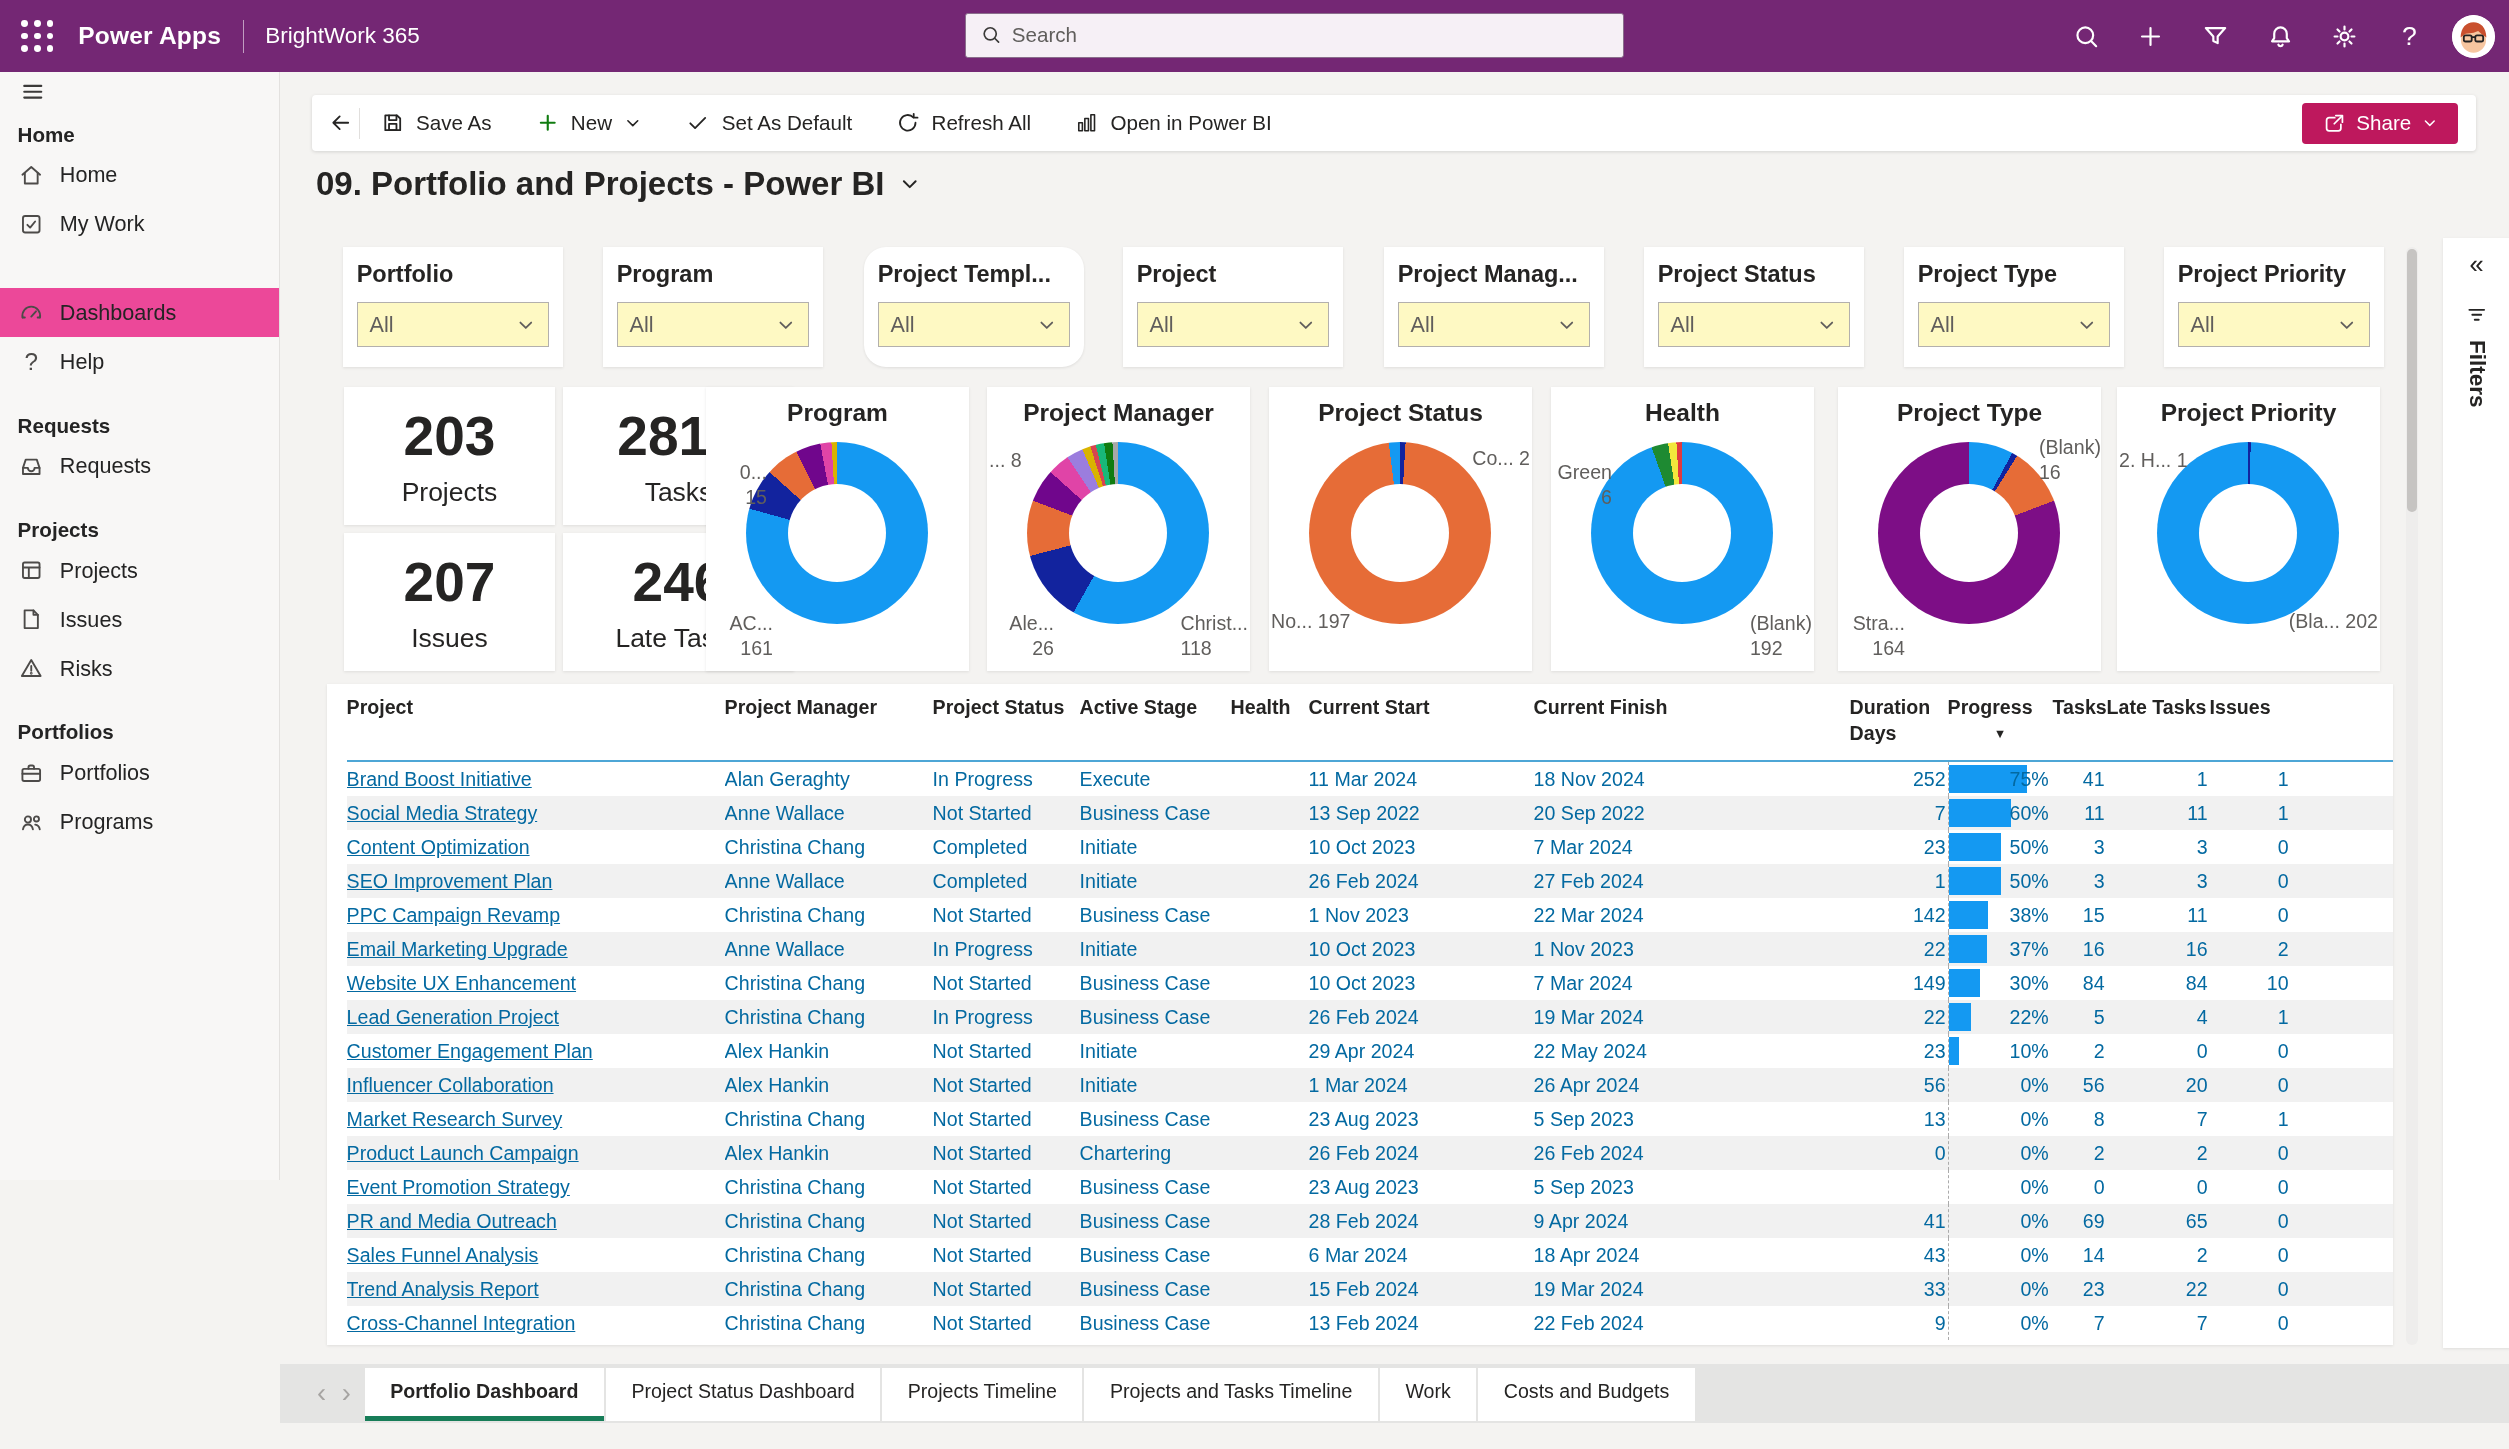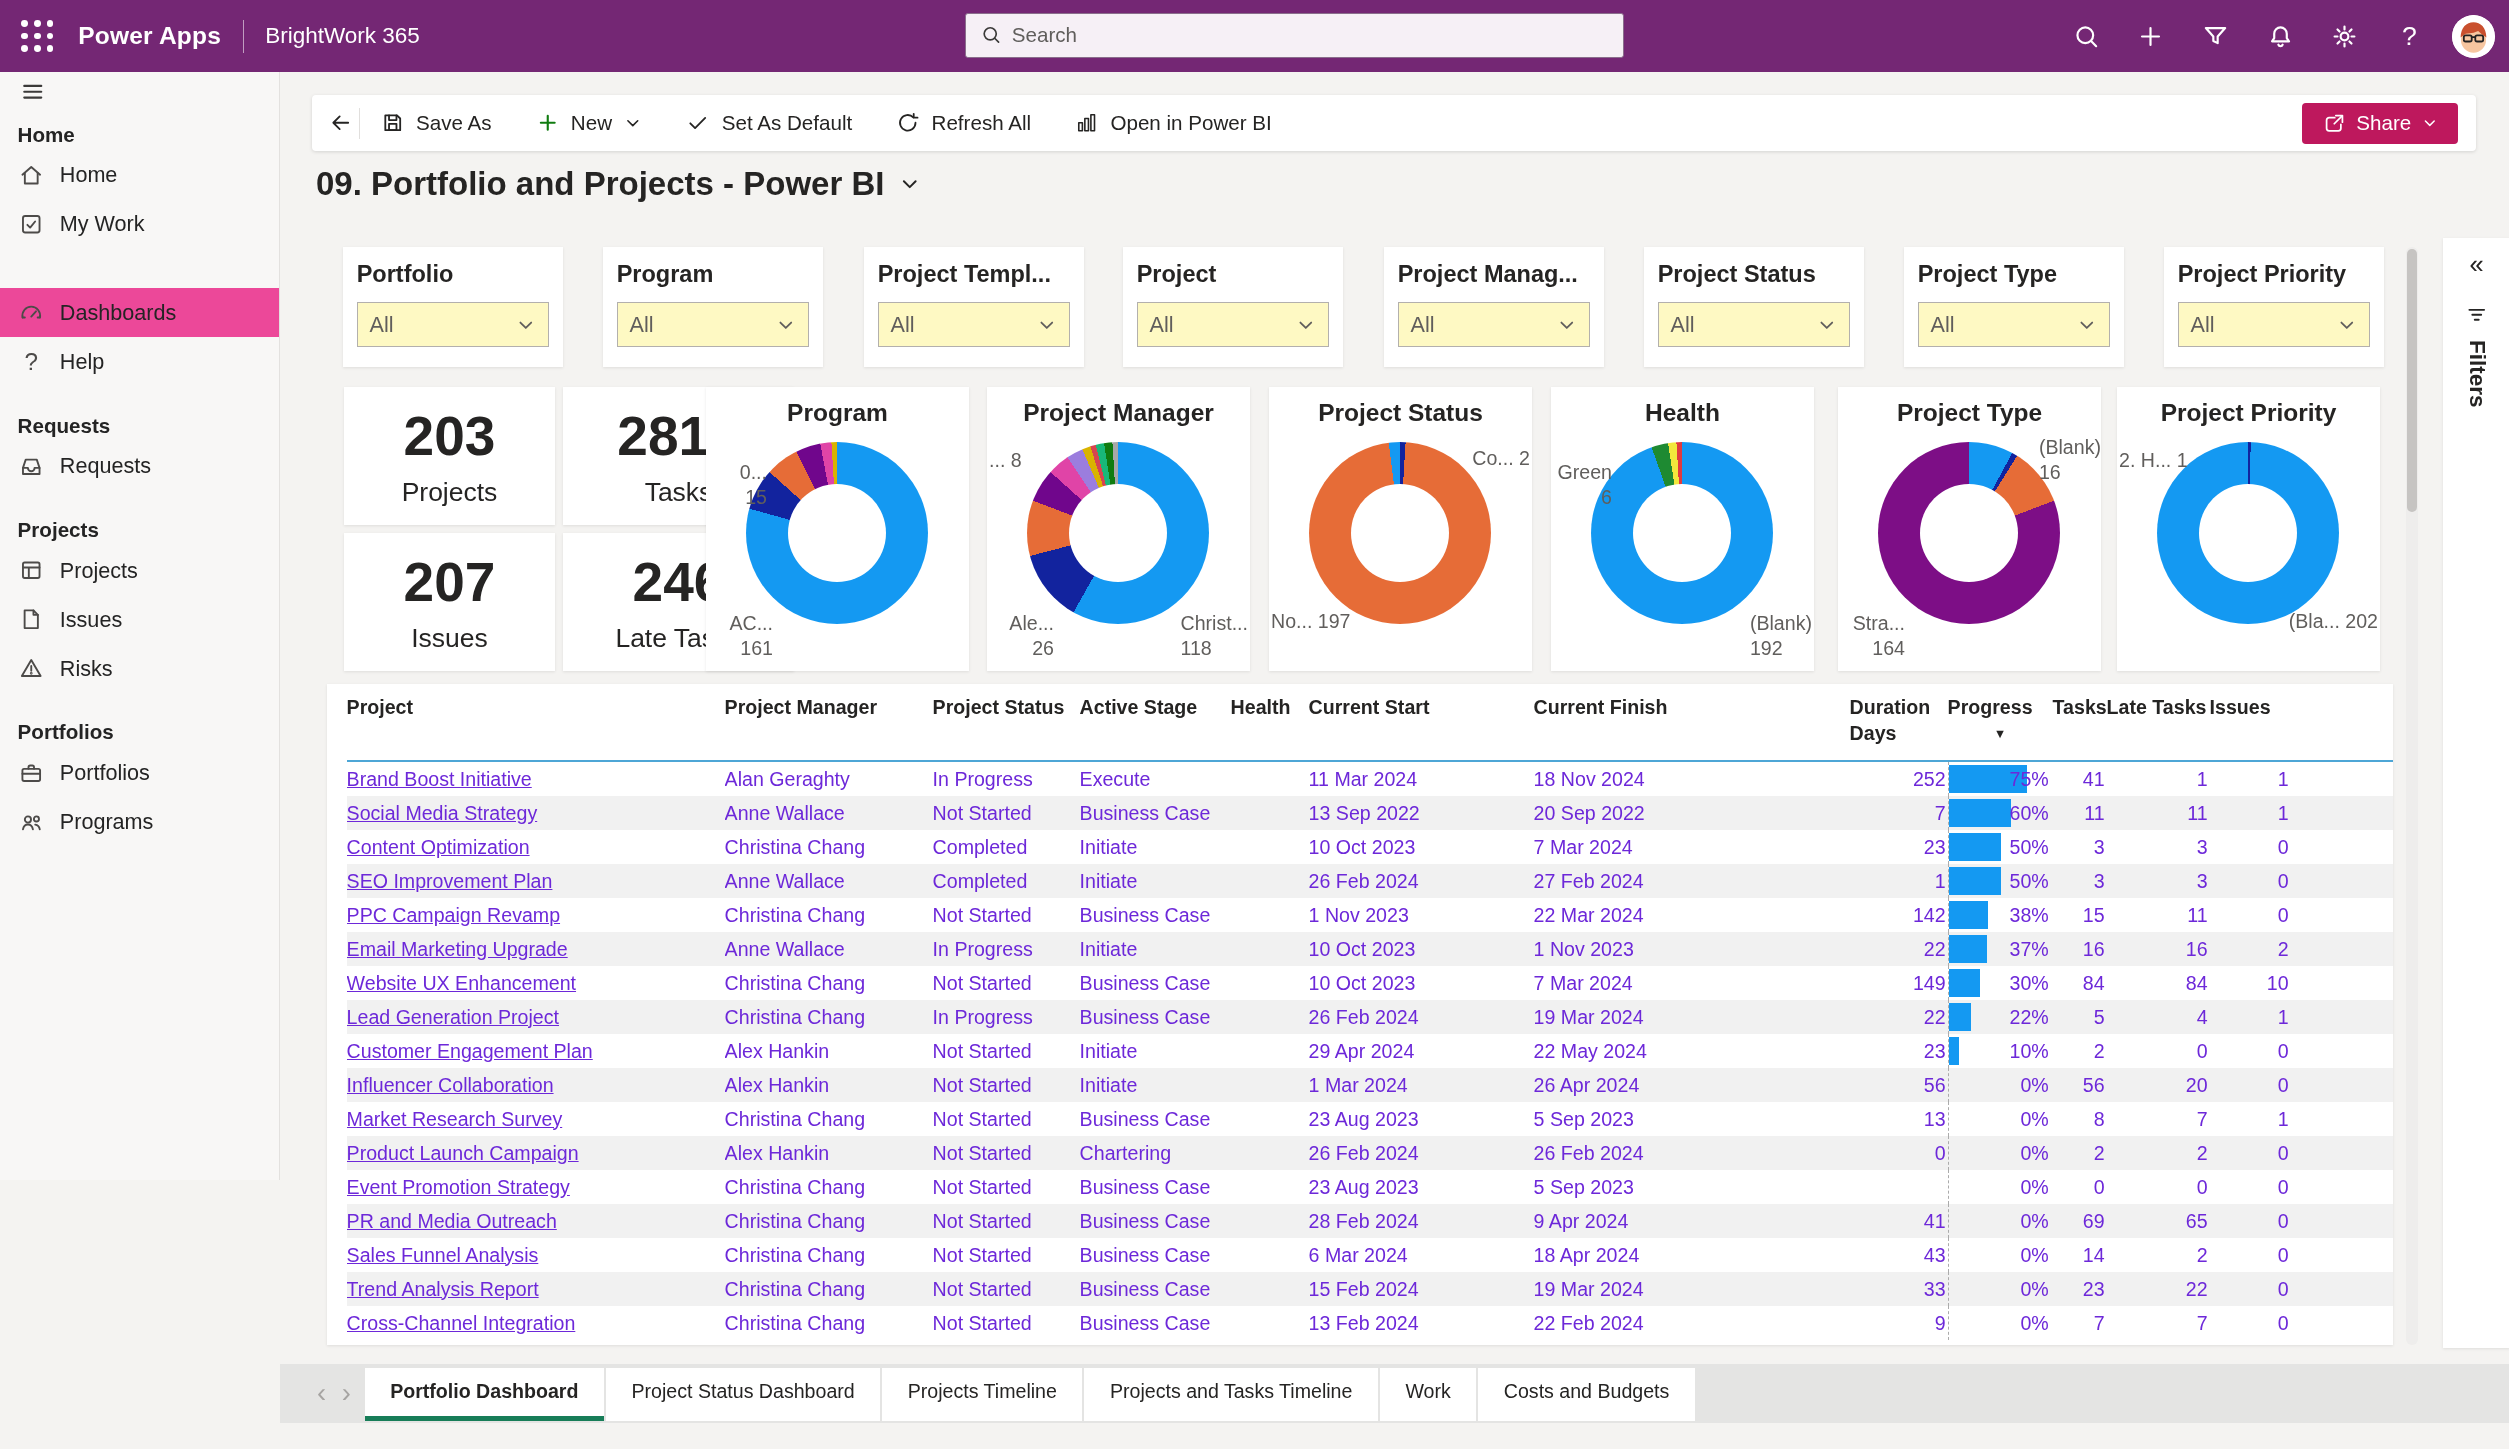--- a/index.html
+++ b/index.html
@@ -86,21 +86,21 @@
   .co-bl1 { left:2px;  bottom:27.4px; }
   .co-br  { right:2px; bottom:0;  text-align:left; }
   .co-br1 { right:2px; bottom:27.4px; }
 
   
   #table-card { position:absolute; left:327px; top:684px; width:2066px; height:661px; background:#fff; box-shadow:0 1px 2.9px rgba(0,0,0,.09); overflow:hidden; padding-left:19.6px; }
   .tgrid { display:grid; grid-template-columns:378px 208px 147px 151px 78px 225px 316px 98px 105px 54px 103px 81px; align-items:center; }
   #thead { padding-top:9.8px; height:78px; border-bottom:2px solid #4DA6D6; align-items:start; font-size:19.6px; font-weight:600; color:#252423; }
   #thead .hc { line-height:1.35; }
   .sort-arrow { display:block; text-align:center; font-size:12.7px; color:#252423; margin-top:5.9px; }
-  .trow { height:34px; font-size:19.6px; color:#6d28d9; }
+  .trow { height:34px; font-size:19.6px; color:#0369a1; }
   .trow:nth-child(even) { background:#F1F1F1; }
   .cell { overflow:hidden; white-space:nowrap; }
   .cell.num { text-align:right; padding-right:2px; }
   .project-link { text-decoration:underline; cursor:pointer; }
   .prog-cell { position:relative; height:34px; border-left:1px dashed #ABABAB; }
   .prog-bar { position:absolute; left:0; top:2.9px; bottom:2.9px; background:#1499F2; }
   .prog-txt { position:absolute; right:3.9px; top:0; line-height:34px; }
 
   
   #vscroll { position:absolute; left:2406px; top:247px; width:11.8px; height:1098px; background:#EEEDEC; border-radius:5.9px; }
@@ -418,21 +418,21 @@
       <div class="slicer-title">Program</div>
       <div class="dropdown">
         <span class="val">All</span>
         <span class="chev icon">
           <svg viewBox="0 0 24 24" fill="none" stroke="currentColor" stroke-width="2" stroke-linecap="round" stroke-linejoin="round">
             <path d="M6 9.5 12 15.5 18 9.5"></path>
           </svg>
         </span>
       </div>
     </div>
-    <div class="card slicer" style="left: 864px;">
+    <div class="card slicer" style="left: 864px; border-radius: 22px;">
       <div class="slicer-title">Project Templ...</div>
       <div class="dropdown">
         <span class="val">All</span>
         <span class="chev icon">
           <svg viewBox="0 0 24 24" fill="none" stroke="currentColor" stroke-width="2" stroke-linecap="round" stroke-linejoin="round">
             <path d="M6 9.5 12 15.5 18 9.5"></path>
           </svg>
         </span>
       </div>
     </div>

